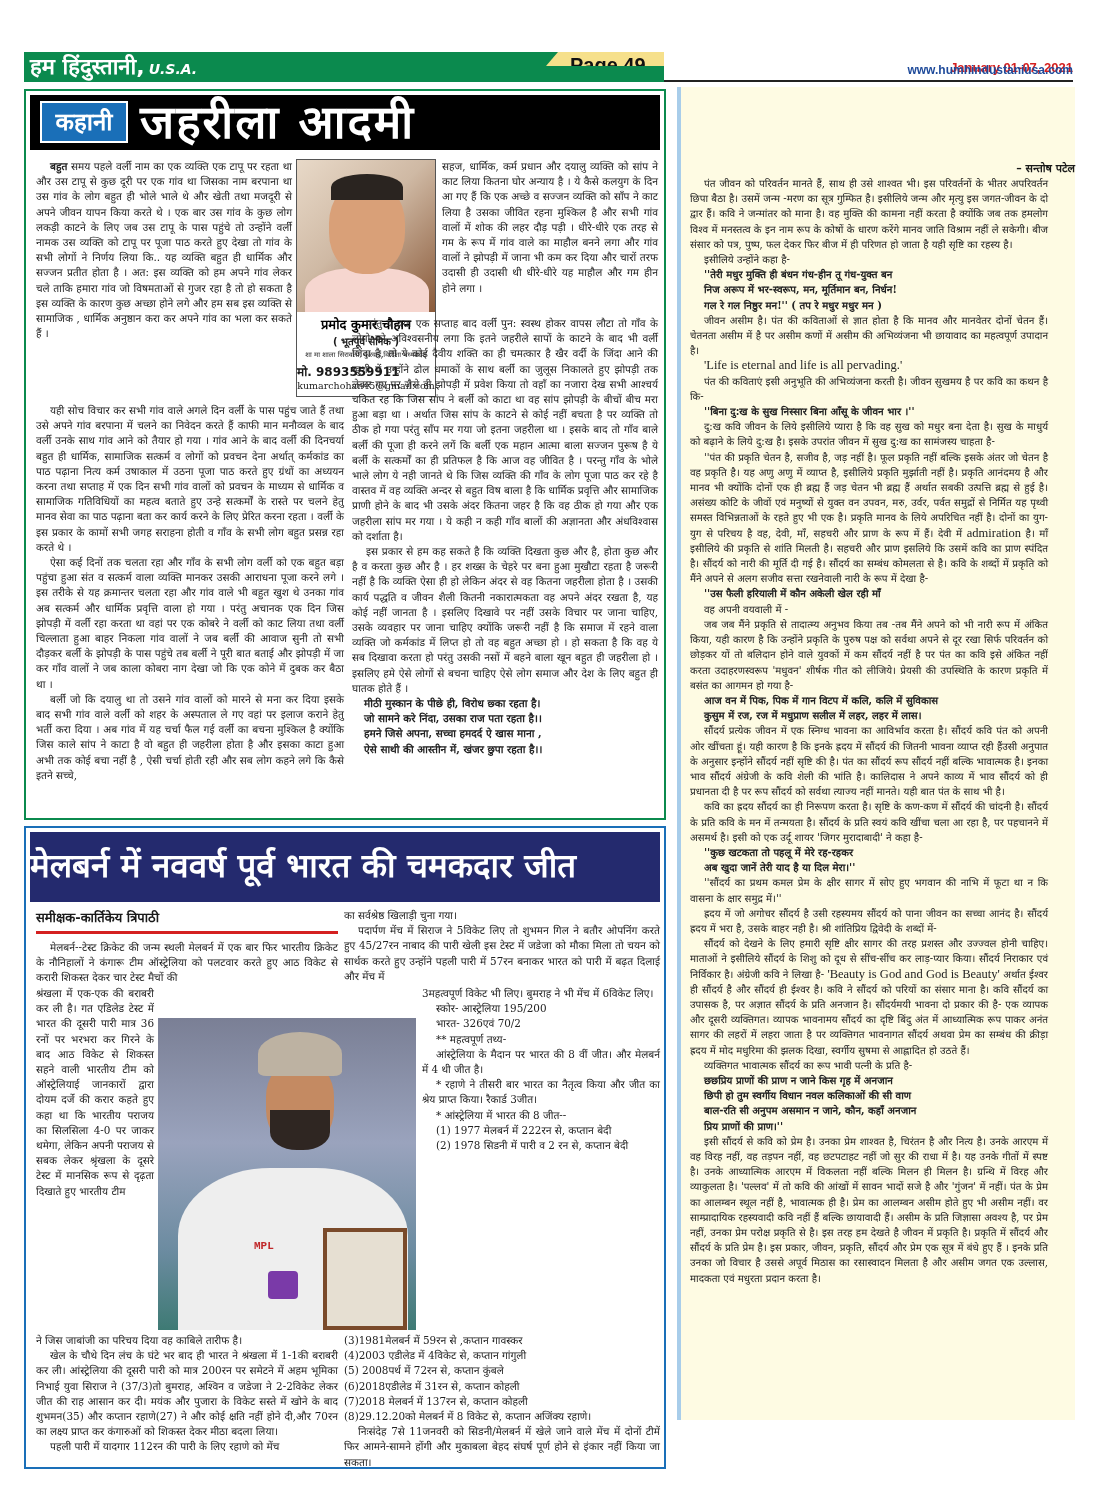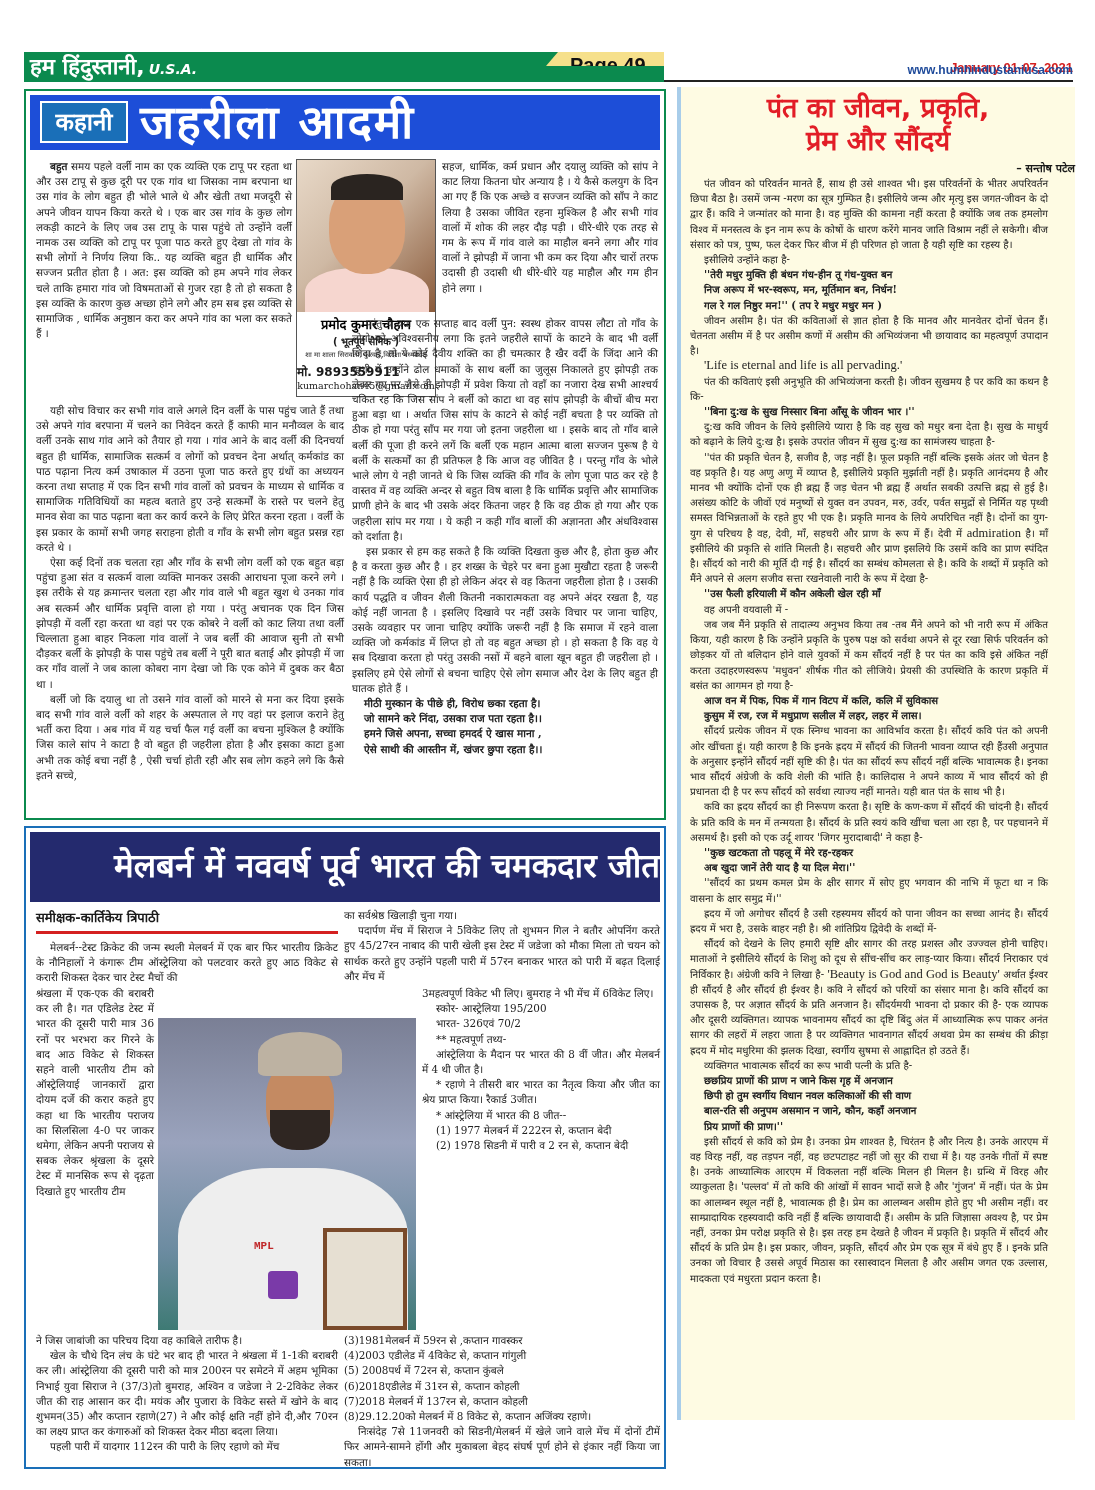--- a/index.html
+++ b/index.html
@@ -14,21 +14,21 @@
   .mast-title .usa { font-style: italic; font-size: 14px; margin-left: 4px; }
   .page-tab { position: absolute; left: 522px; top: 0; width: 118px; height: 14px; background: #f6e08b;
     clip-path: polygon(12px 0, 100% 0, 100% 100%, 0 100%); text-align: right; }
   .page-tab span { position: absolute; left: 24px; top: 2px; font-weight: bold; font-size: 20px; color: #111; font-family: "Liberation Sans", sans-serif; }
   .mast-rule { position: absolute; left: 640px; top: 28px; width: 409px; height: 2px; background: #222; }
   .mast-date { position: absolute; right: 0; top: -4px; color: #d42020; font-weight: bold; font-size: 13px; font-family: "Liberation Sans", sans-serif; margin-top: 12px; }
   .mast-url { position: absolute; right: 0; top: 11px; color: #1e4a9a; font-weight: bold; font-size: 12px; font-family: "Liberation Sans", sans-serif; }
 
   
   .story1 { position: absolute; left: 24px; top: 89px; width: 642px; height: 731px; border: 2px solid #0b8a4e; }
-  .story1-banner { position: absolute; left: 4px; top: 4px; right: 4px; height: 55px; background: #1d4ed8; }
+  .story1-banner { position: absolute; left: 4px; top: 4px; right: 4px; height: 55px; background: #000000; }
   .label-kahani { position: absolute; left: 10px; top: 6px; width: 88px; height: 42px; background: #1a6fb8; border: 2px solid #fff; color: #fff;
     font-size: 24px; font-weight: bold; text-align: center; line-height: 38px; }
   .story1-title { position: absolute; left: 110px; top: 0px; color: #fff; font-size: 46px; font-weight: 900; line-height: 55px; letter-spacing: 2px; }
 
   .col { position: absolute; font-size: 10.4px; line-height: 15.2px; text-align: justify; color: #222; font-family: "DejaVu Serif", serif; }
   .col p { text-indent: 14px; }
   .col b { font-weight: bold; }
 
   .author-card { position: absolute; left: 270px; top: 68px; width: 140px; height: 238px; border: 1px solid #555; background: #fff; }
   .author-photo { position: absolute; left: 0; top: 0; width: 138px; height: 152px; background: linear-gradient(135deg, #e8d9c8 0%, #cfb9a4 45%, #8a5a3a 100%); overflow: hidden; }
@@ -39,21 +39,21 @@
   .author-role { position: absolute; left: 0; top: 174px; width: 138px; text-align: center; font-weight: bold; font-size: 10px; }
   .author-addr { position: absolute; left: 0; top: 190px; width: 138px; text-align: center; font-size: 7px; }
   .author-phone { position: absolute; left: 0; top: 203px; width: 138px; font-weight: bold; font-size: 12px; }
   .author-email { position: absolute; left: 0; top: 220px; width: 138px; text-align: center; font-size: 9.5px; font-family: "DejaVu Serif", serif; }
 
   .poem { font-weight: bold; text-indent: 0 !important; padding-left: 12px; }
 
   
   .story2 { position: absolute; left: 24px; top: 826px; width: 642px; height: 643px; border: 2px solid #1a6fb8; }
   .story2-banner { position: absolute; left: 4px; top: 4px; right: 4px; height: 70px; background: #242a6e; }
-  .story2-title { position: absolute; left: 0; right: 0; top: 4px; text-align: right; color: #fff; font-size: 33px; line-height: 60px; font-weight: bold; }
+  .story2-title { position: absolute; left: 0; right: 0; top: 4px; text-align: left; color: #fff; font-size: 33px; line-height: 60px; font-weight: bold; }
   .byline2 { position: absolute; left: 10px; top: 80px; font-weight: bold; font-size: 13px; }
   .red-rule { position: absolute; left: 10px; top: 103px; width: 302px; height: 3px; background: #d42020; }
 
   .player-photo { position: absolute; left: 132px; top: 190px; width: 258px; height: 312px;
     background: linear-gradient(180deg, #7a7f95 0%, #9aa3bd 40%, #6b8ba0 75%, #3e7a74 100%); overflow: hidden; }
   .player-photo .cap { position: absolute; left: 100px; top: 14px; width: 84px; height: 44px; border-radius: 50% 50% 10% 10%; background: #bdb2a2; }
   .player-photo .head { position: absolute; left: 108px; top: 44px; width: 68px; height: 86px; border-radius: 40% 40% 45% 45%; background: #c48a62; }
   .player-photo .beard { position: absolute; left: 112px; top: 92px; width: 60px; height: 40px; border-radius: 0 0 45% 45%; background: #2f2622; }
   .player-photo .body { position: absolute; left: 20px; top: 150px; width: 230px; height: 170px; border-radius: 40% 40% 0 0; background: #eeeeee; }
   .player-photo .plaque { position: absolute; left: 165px; top: 210px; width: 84px; height: 102px; background: #e6dfd2; border: 4px solid #7a4a2a; }
@@ -181,24 +181,20 @@
     <div>(4)2003 एडीलेड में 4विकेट से, कप्तान गांगुली</div>
     <div>(5) 2008पर्थ में 72रन से, कप्तान कुंबले</div>
     <div>(6)2018एडीलेड में 31रन से, कप्तान कोहली</div>
     <div>(7)2018 मेलबर्न में 137रन से, कप्तान कोहली</div>
     <div>(8)29.12.20को मेलबर्न में 8 विकेट से, कप्तान अजिंक्य रहाणे।</div>
     <p>निःसंदेह 7से 11जनवरी को सिडनी/मेलबर्न में खेले जाने वाले मेंच में दोनों टीमें फिर आमने-सामने होंगी और मुकाबला बेहद संघर्ष पूर्ण होने से इंकार नहीं किया जा सकता।</p>
   </div>
 </div>
 
 <div class="sidebar">
-  <div class="sidebar-title">
-    <div>पंत का जीवन, प्रकृति,</div>
-    <div>प्रेम और सौंदर्य</div>
-  </div>
   <div class="sidebar-author">– सन्तोष पटेल</div>
   <div class="sidebar-body">
     <p>पंत जीवन को परिवर्तन मानते हैं, साथ ही उसे शाश्वत भी। इस परिवर्तनों के भीतर अपरिवर्तन छिपा बैठा है। उसमें जन्म -मरण का सूत्र गुम्फित है। इसीलिये जन्म और मृत्यु इस जगत-जीवन के दो द्वार हैं। कवि ने जन्मांतर को माना है। वह मुक्ति की कामना नहीं करता है क्योंकि जब तक हमलोग विश्व में मनस्तत्व के इन नाम रूप के कोषों के धारण करेंगे मानव जाति विश्राम नहीं ले सकेगी। बीज संसार को पत्र, पुष्प, फल देकर फिर बीज में ही परिणत हो जाता है यही सृष्टि का रहस्य है।</p>
     <p>इसीलिये उन्होंने कहा है-</p>
     <div class="poem">
       <div>''तेरी मधुर मुक्ति ही बंधन गंध-हीन तू गंध-युक्त बन</div>
       <div>निज अरूप में भर-स्वरूप, मन, मूर्तिमान बन, निर्धन!</div>
       <div>गल रे गल निष्ठुर मन!'' ( तप रे मधुर मधुर मन )</div>
     </div>
     <p>जीवन असीम है। पंत की कविताओं से ज्ञात होता है कि मानव और मानवेतर दोनों चेतन हैं। चेतनता असीम में है पर असीम कणों में असीम की अभिव्यंजना भी छायावाद का महत्वपूर्ण उपादान है।</p>

